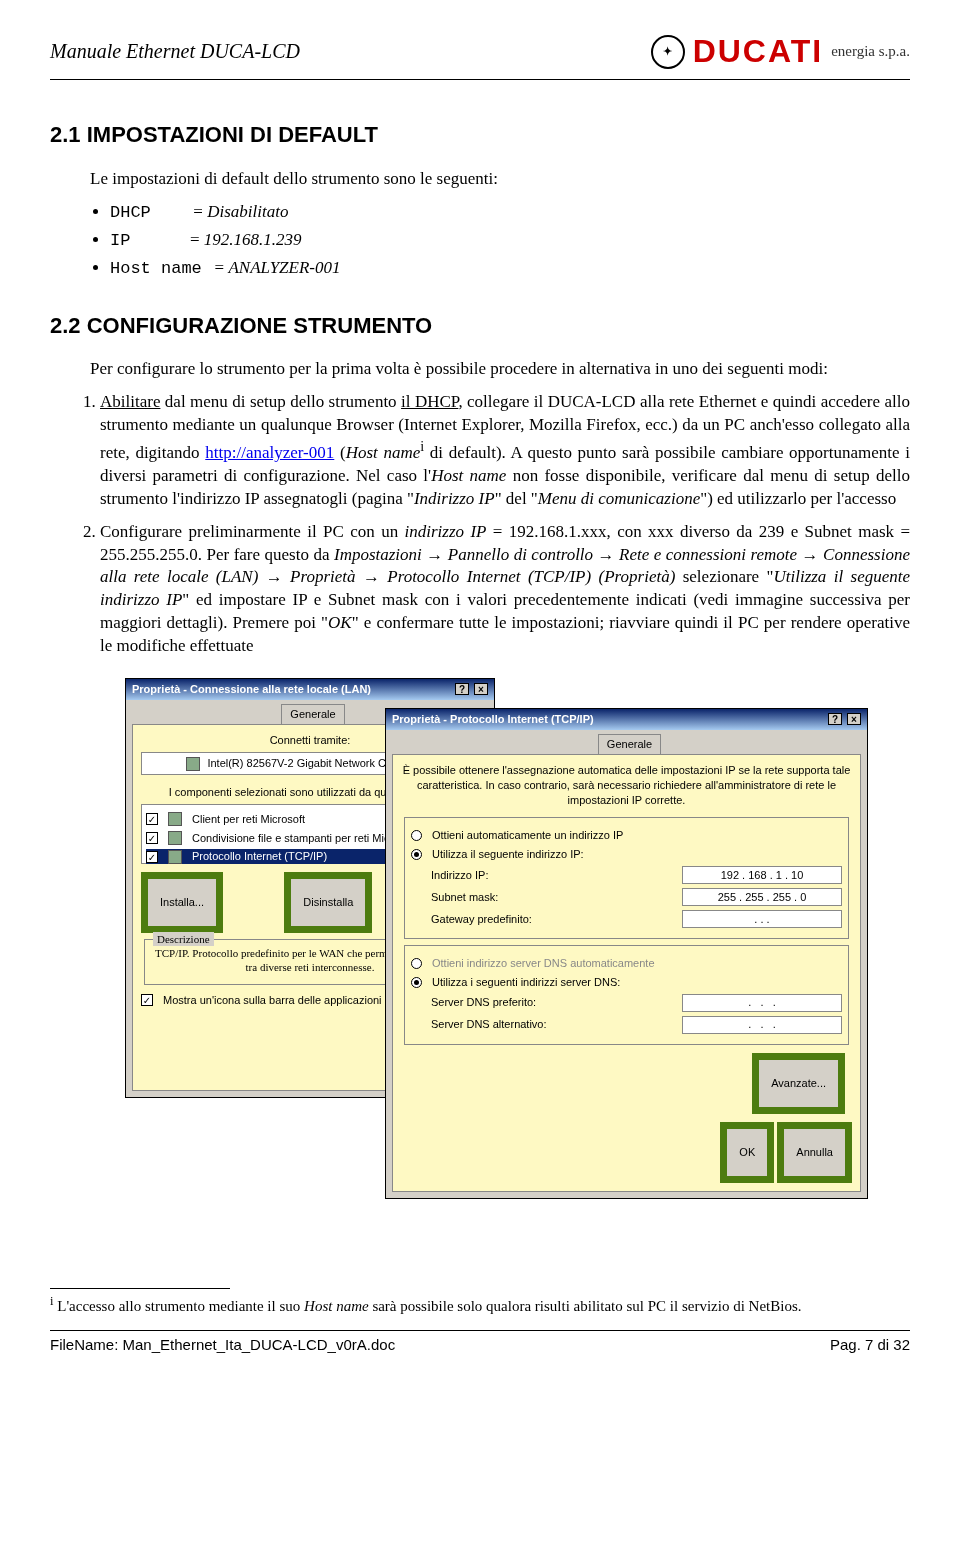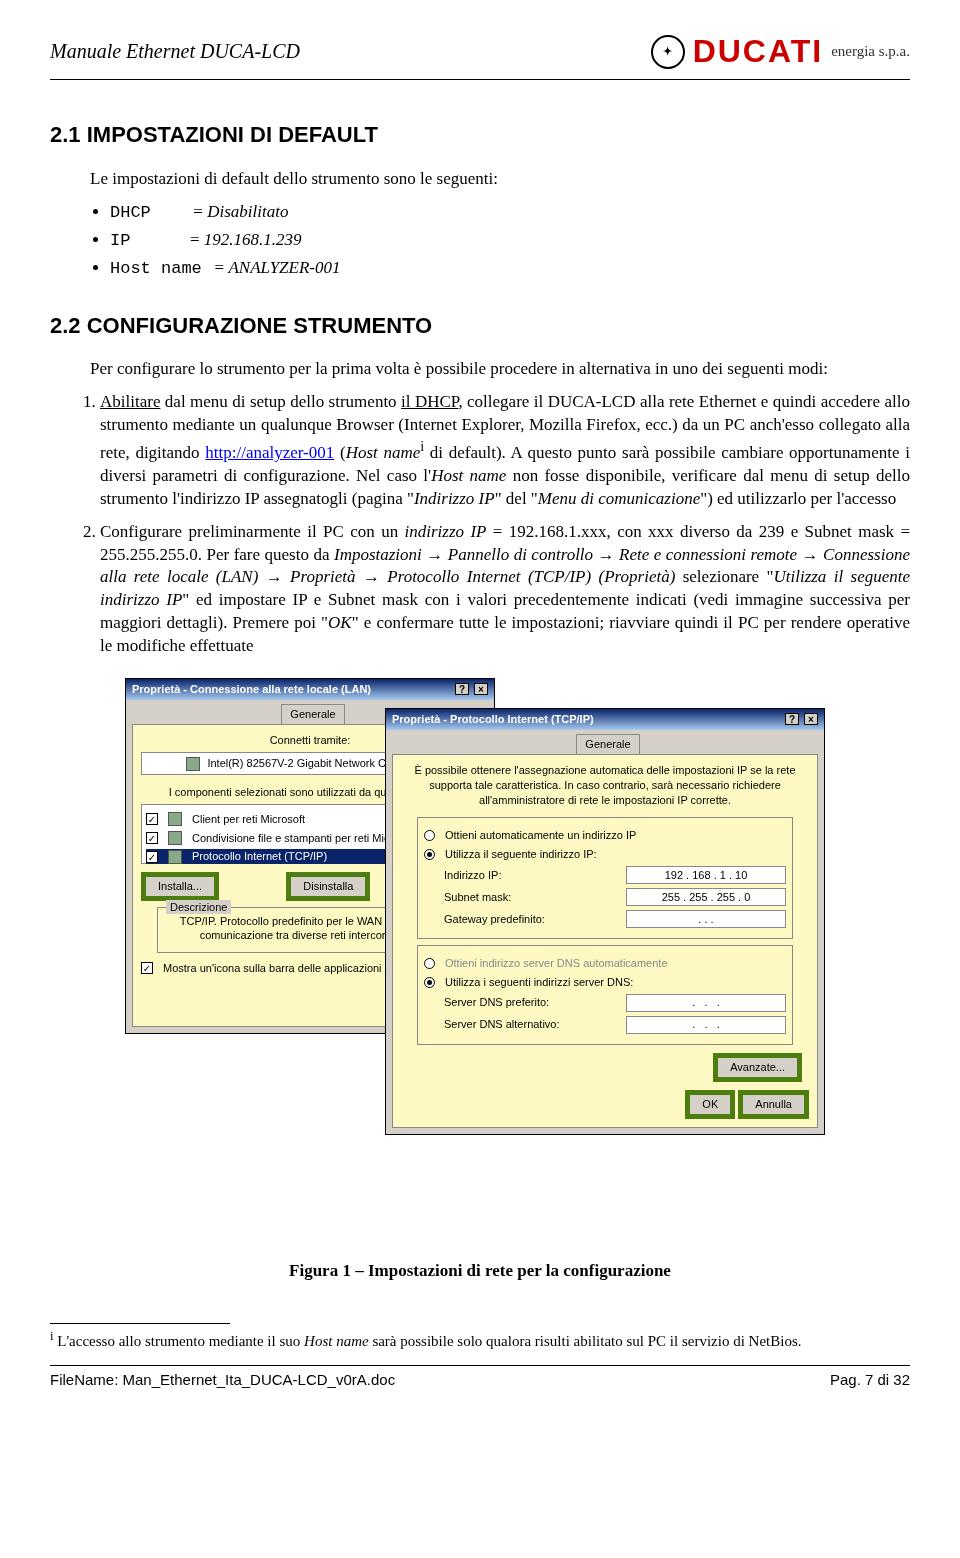--- a/index.html
+++ b/index.html
@@ -126,40 +126,40 @@
     padding: 8px;
     background: #fef9c3;
   }
   .dlg .sunken {
     border: 1px solid #888;
     background: #fff;
     padding: 3px 4px;
   }
   .dlg .btn {
     display: inline-block;
-    border: 5px solid #4d7c0f;
+    border: 7px solid #4d7c0f;
     background: #d4d0c8;
-    padding: 2px 12px;
+    padding: 16px 12px;
     font-size: 11px;
     cursor: default;
   }
   .dlg .groupbox {
     border: 1px solid #888;
     padding: 6px;
-    margin: 6px 16px;
+    margin: 6px 3px;
     position: relative;
   }
   .dlg .grouplegend {
     position: absolute; top: -8px; left: 8px;
     background: #d4d0c8;
     padding: 0 4px;
     font-size: 11px;
   }
   .dlg1 { left: 0; top: 0; width: 370px; }
-  .dlg2 { left: 260px; top: 30px; width: 440px; }
+  .dlg2 { left: 260px; top: 30px; width: 483px; }
   .row { display: flex; align-items: center; gap: 6px; margin: 4px 0; }
   .ipbox {
     display: inline-flex;
     border: 1px solid #888;
     background: #fff;
     width: 160px;
     height: 18px;
     align-items: center;
     justify-content: space-around;
     padding: 0 2px;
@@ -305,21 +305,21 @@
               <span class="chk" style="color:#000">✓</span>
               <span class="small-icon"></span>
               <span>Protocollo Internet (TCP/IP)</span>
             </div>
         </div>
         <div class="row" style="justify-content:space-between; margin-top:8px;">
           <span class="btn">Installa...</span>
           <span class="btn">Disinstalla</span>
           <span class="btn">P</span>
         </div>
-        <div class="groupbox" style="height:46px;">
+        <div class="groupbox" style="height:46px;font-family:Liberation Serif, serif;">
           <span class="grouplegend">Descrizione</span>
           <div>TCP/IP. Protocollo predefinito per le WAN che permet comunicazione tra diverse reti interconnesse.</div>
         </div>
         <div class="row" style="margin-top:8px;">
           <span class="chk">✓</span>
           <span>Mostra un'icona sulla barra delle applicazioni quando</span>
         </div>
         <div style="text-align:right; margin-top:14px;">
           <span class="btn">OK</span>
         </div>
@@ -380,21 +380,20 @@
         <div style="text-align:right; margin:8px 7px;">
           <span class="btn">Avanzate...</span>
         </div>
         <div style="text-align:right;">
           <span class="btn">OK</span>
           <span class="btn">Annulla</span>
         </div>
       </div>
     </div>
   </div>
-  <div class="caption">Figura 1 – Impostazioni di rete per la configurazione</div>
 </div>
 
 <hr class="footsep">
 <p class="footnote">
   <sup>i</sup><span> L'accesso allo strumento mediante il suo </span><span class="ital">Host name</span><span> sarà possibile solo qualora risulti abilitato sul PC il servizio di NetBios.</span>
 </p>
 
 <div class="pagefooter">
   <span>FileName: Man_Ethernet_Ita_DUCA-LCD_v0rA.doc</span>
   <span>Pag. 7 di 32</span>

